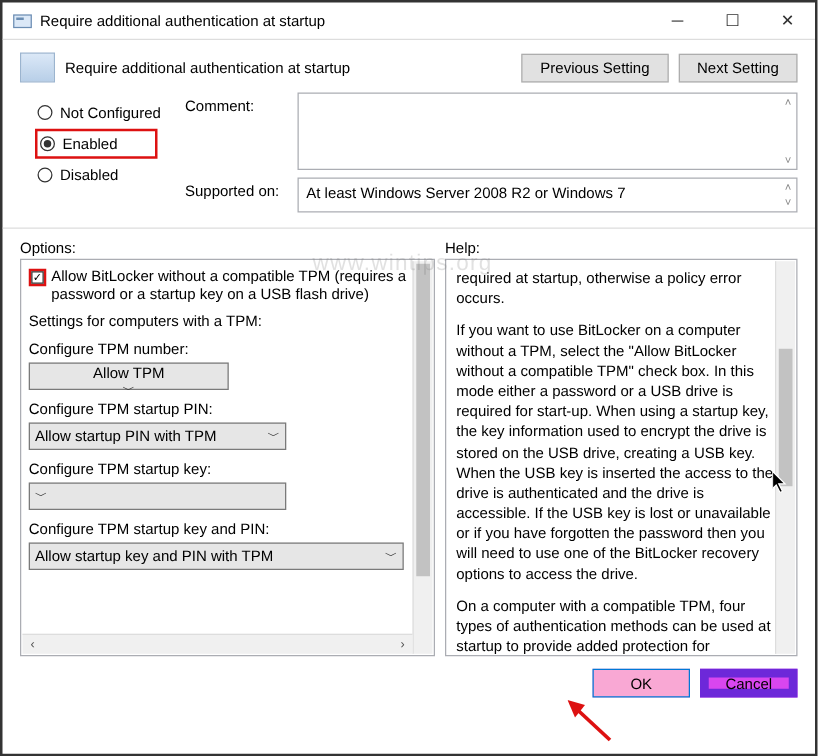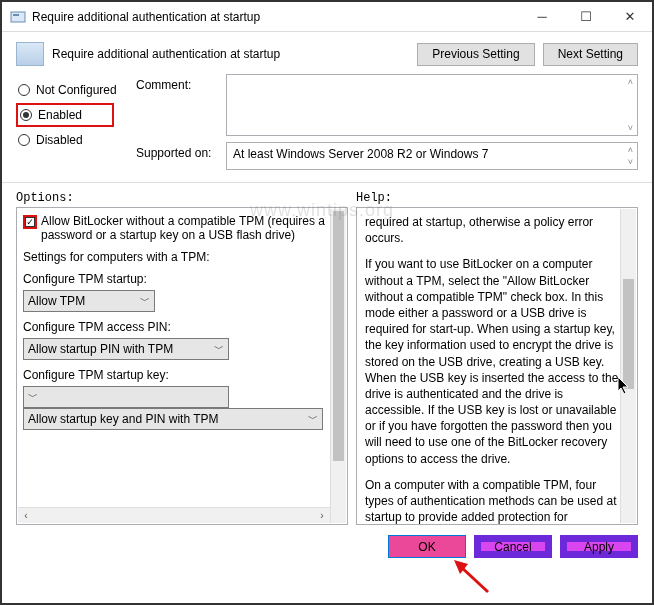--- a/index.html
+++ b/index.html
@@ -52,21 +52,21 @@
     padding: 0 14px;
     margin-left: 8px;
     border: 1px solid #adadad;
     background: #e1e1e1;
     font-size: 12px;
     display: inline-flex;
     align-items: center;
   }
   .upper {
     display: flex;
-    padding: 2px 14px 0 14px;
+    padding: 2px 14px 0 26px;
   }
   .radios {
     width: 120px;
     padding-top: 4px;
   }
   .radio-row {
     display: flex;
     align-items: center;
     height: 24px;
     padding-left: 2px;
@@ -108,21 +108,20 @@
   .scrollhint-t, .scrollhint-b {
     position: absolute; right: 4px;
     font-size: 9px; color: #888;
   }
   .scrollhint-t { top: 2px; }
   .scrollhint-b { bottom: 2px; }
   .divider { height: 1px; background: #ddd; margin: 6px 0; }
   .midlabels {
     display: flex;
     padding: 2px 14px 2px 14px;
-    font-family: Liberation Mono, monospace;
   }
   .midlabels .l { width: 340px; }
   .midlabels .r { flex: 1; }
   .panels {
     display: flex;
     padding: 0 14px;
     gap: 8px;
     height: 318px;
   }
   .options-pane, .help-pane {
@@ -173,21 +172,21 @@
     display: flex;
     align-items: center;
     padding: 0 4px;
     width: 206px;
     justify-content: space-between;
   }
   .combo .chev {
     font-size: 10px;
     color: #333;
   }
-  .combo.short { width: 132px; }
+  .combo.short { width: 160px; flex-direction: column; }
   .vscroll {
     position: absolute;
     top: 1px; right: 1px; bottom: 1px;
     width: 16px;
     background: #f0f0f0;
     border-left: 1px solid #ddd;
   }
   .vscroll .thumb {
     position: absolute;
     left: 2px; right: 2px;
@@ -222,21 +221,21 @@
     height: 23px;
     border: 7px solid #6d28d9;
     background: #d946ef;
     display: inline-flex;
     align-items: center;
     justify-content: center;
     font-size: 12px;
   }
   .footer .btn.primary {
     border: 1px solid #0078d7;
-    background: #ec4899;
+    background: #f9a8d4;
   }
   .cursor-arrow {
     position: absolute;
     pointer-events: none;
   }
   .red-arrow {
     position: absolute;
     pointer-events: none;
   }
   .watermark {
@@ -316,37 +315,38 @@
 <div class="panels">
   <div class="options-pane">
     <div class="checkrow">
       <span class="cbwrap">
         <span class="cb">✓</span>
       </span>
       <span>Allow BitLocker without a compatible TPM (requires a password or a startup key on a USB flash drive)</span>
     </div>
     <div class="opt-label">Settings for computers with a TPM:</div>
 
-    <div class="opt-label">Configure TPM startup:</div>
+    <div class="opt-label">Configure TPM number:</div>
     <div class="combo short">
       <span>Allow TPM</span>
       <span class="chev">﹀</span>
     </div>
 
-    <div class="opt-label">Configure TPM access PIN:</div>
+    <div class="opt-label">Configure TPM startup PIN:</div>
     <div class="combo">
       <span>Allow startup PIN with TPM</span>
       <span class="chev">﹀</span>
     </div>
 
     <div class="opt-label">Configure TPM startup key:</div>
     <div class="combo">
       <span class="chev">﹀</span>
     </div>
 
+    <div class="opt-label">Configure TPM startup key and PIN:</div>
     <div class="combo" style="width: 300px;">
       <span>Allow startup key and PIN with TPM</span>
       <span class="chev">﹀</span>
     </div>
 
     <div class="vscroll">
       <div class="thumb" style="top:2px; height:250px;"></div>
     </div>
     <div class="hscroll">
       <span class="lbtn">‹</span>
@@ -360,21 +360,20 @@
     <p>On a computer with a compatible TPM, four types of authentication methods can be used at startup to provide added protection for encrypted data. When the computer starts, it can use only the TPM for authentication, or it can also require insertion of a USB flash drive containing a startup key, the entry of a 6-digit to 20-digit personal identification number (PIN), or both.</p>
     <div class="vscroll">
       <div class="thumb" style="top:70px; height:110px;"></div>
     </div>
   </div>
 </div>
 
 <div class="footer">
   <div class="btn primary">OK</div>
   <div class="btn">Cancel</div>
-  <div class="btn">Apply</div>
 </div>
 
 <svg class="cursor-arrow" style="left:618px; top:377px;" width="14" height="20" viewBox="0 0 14 20">
   <path d="M0 0 L0 14 L3 11 L6 17 L8 16 L5 10 L10 10 Z" fill="#000" stroke="#fff" stroke-width="1"></path>
 </svg>
 
 <svg class="red-arrow" style="left:454px; top:560px;" width="40" height="34" viewBox="0 0 40 34">
   <path d="M34 32 L6 6" stroke="#d11" stroke-width="3" fill="none"></path>
   <path d="M0 0 L14 4 L6 14 Z" fill="#d11"></path>
 </svg>

